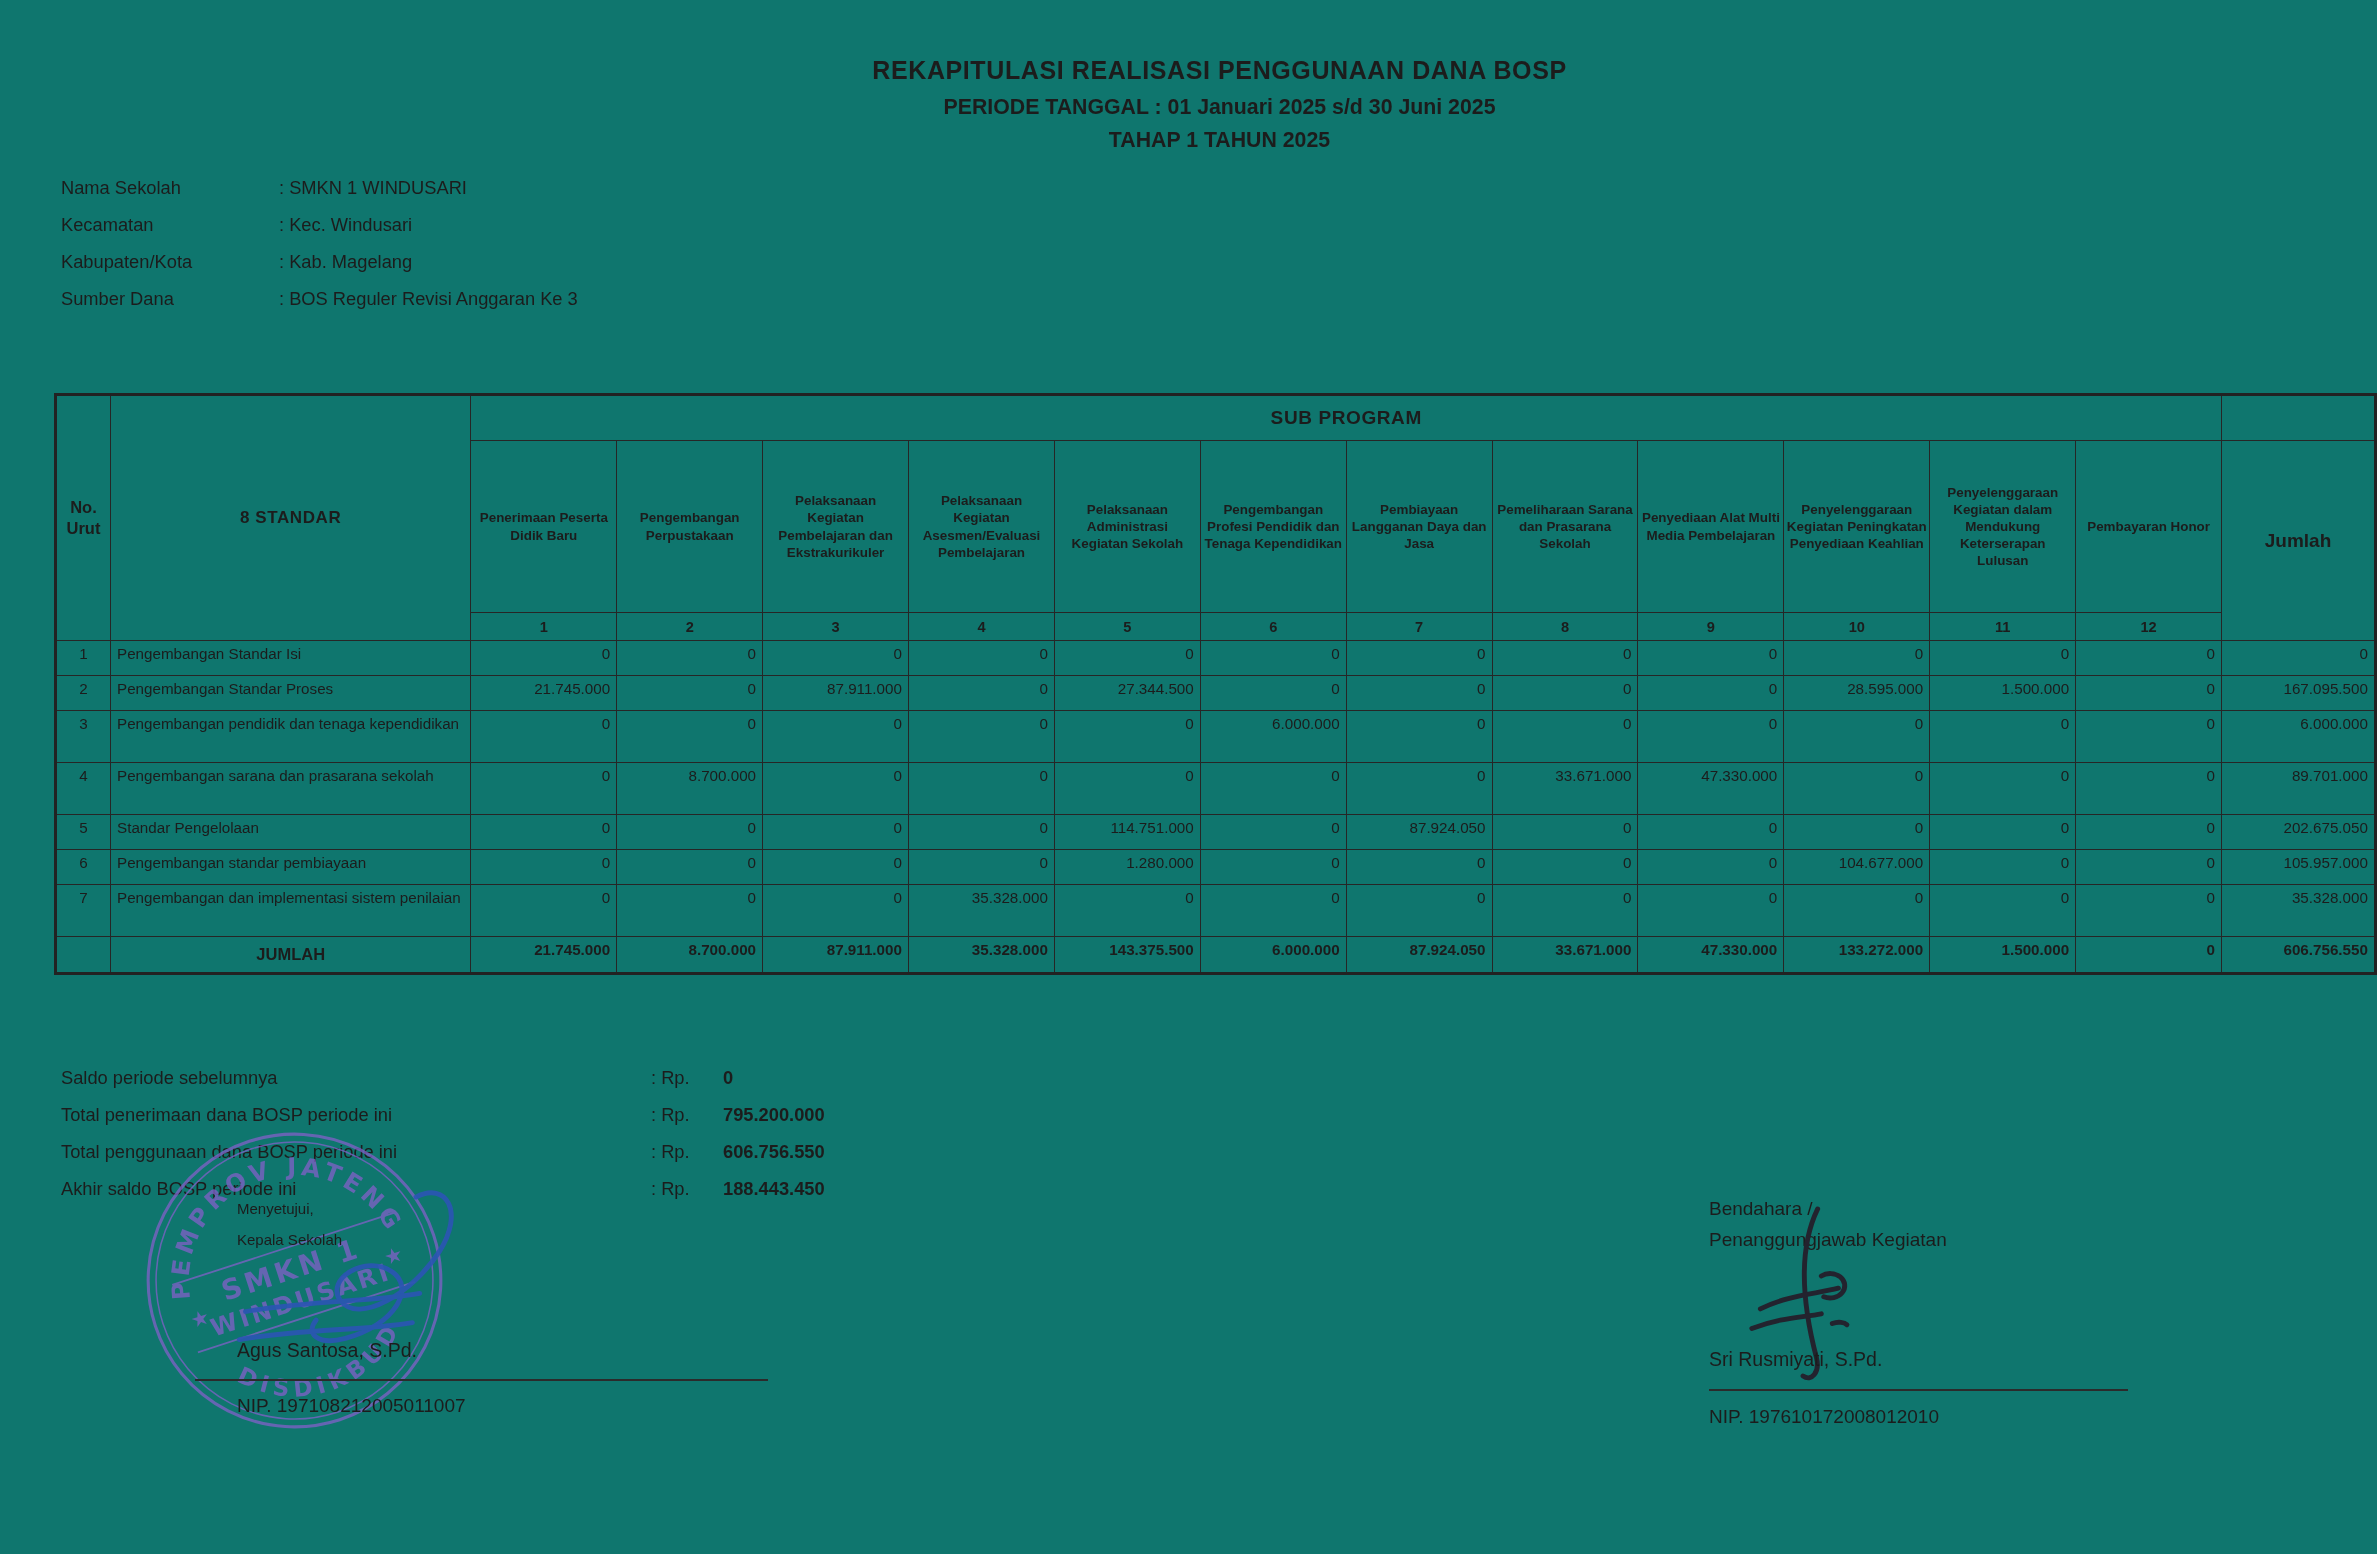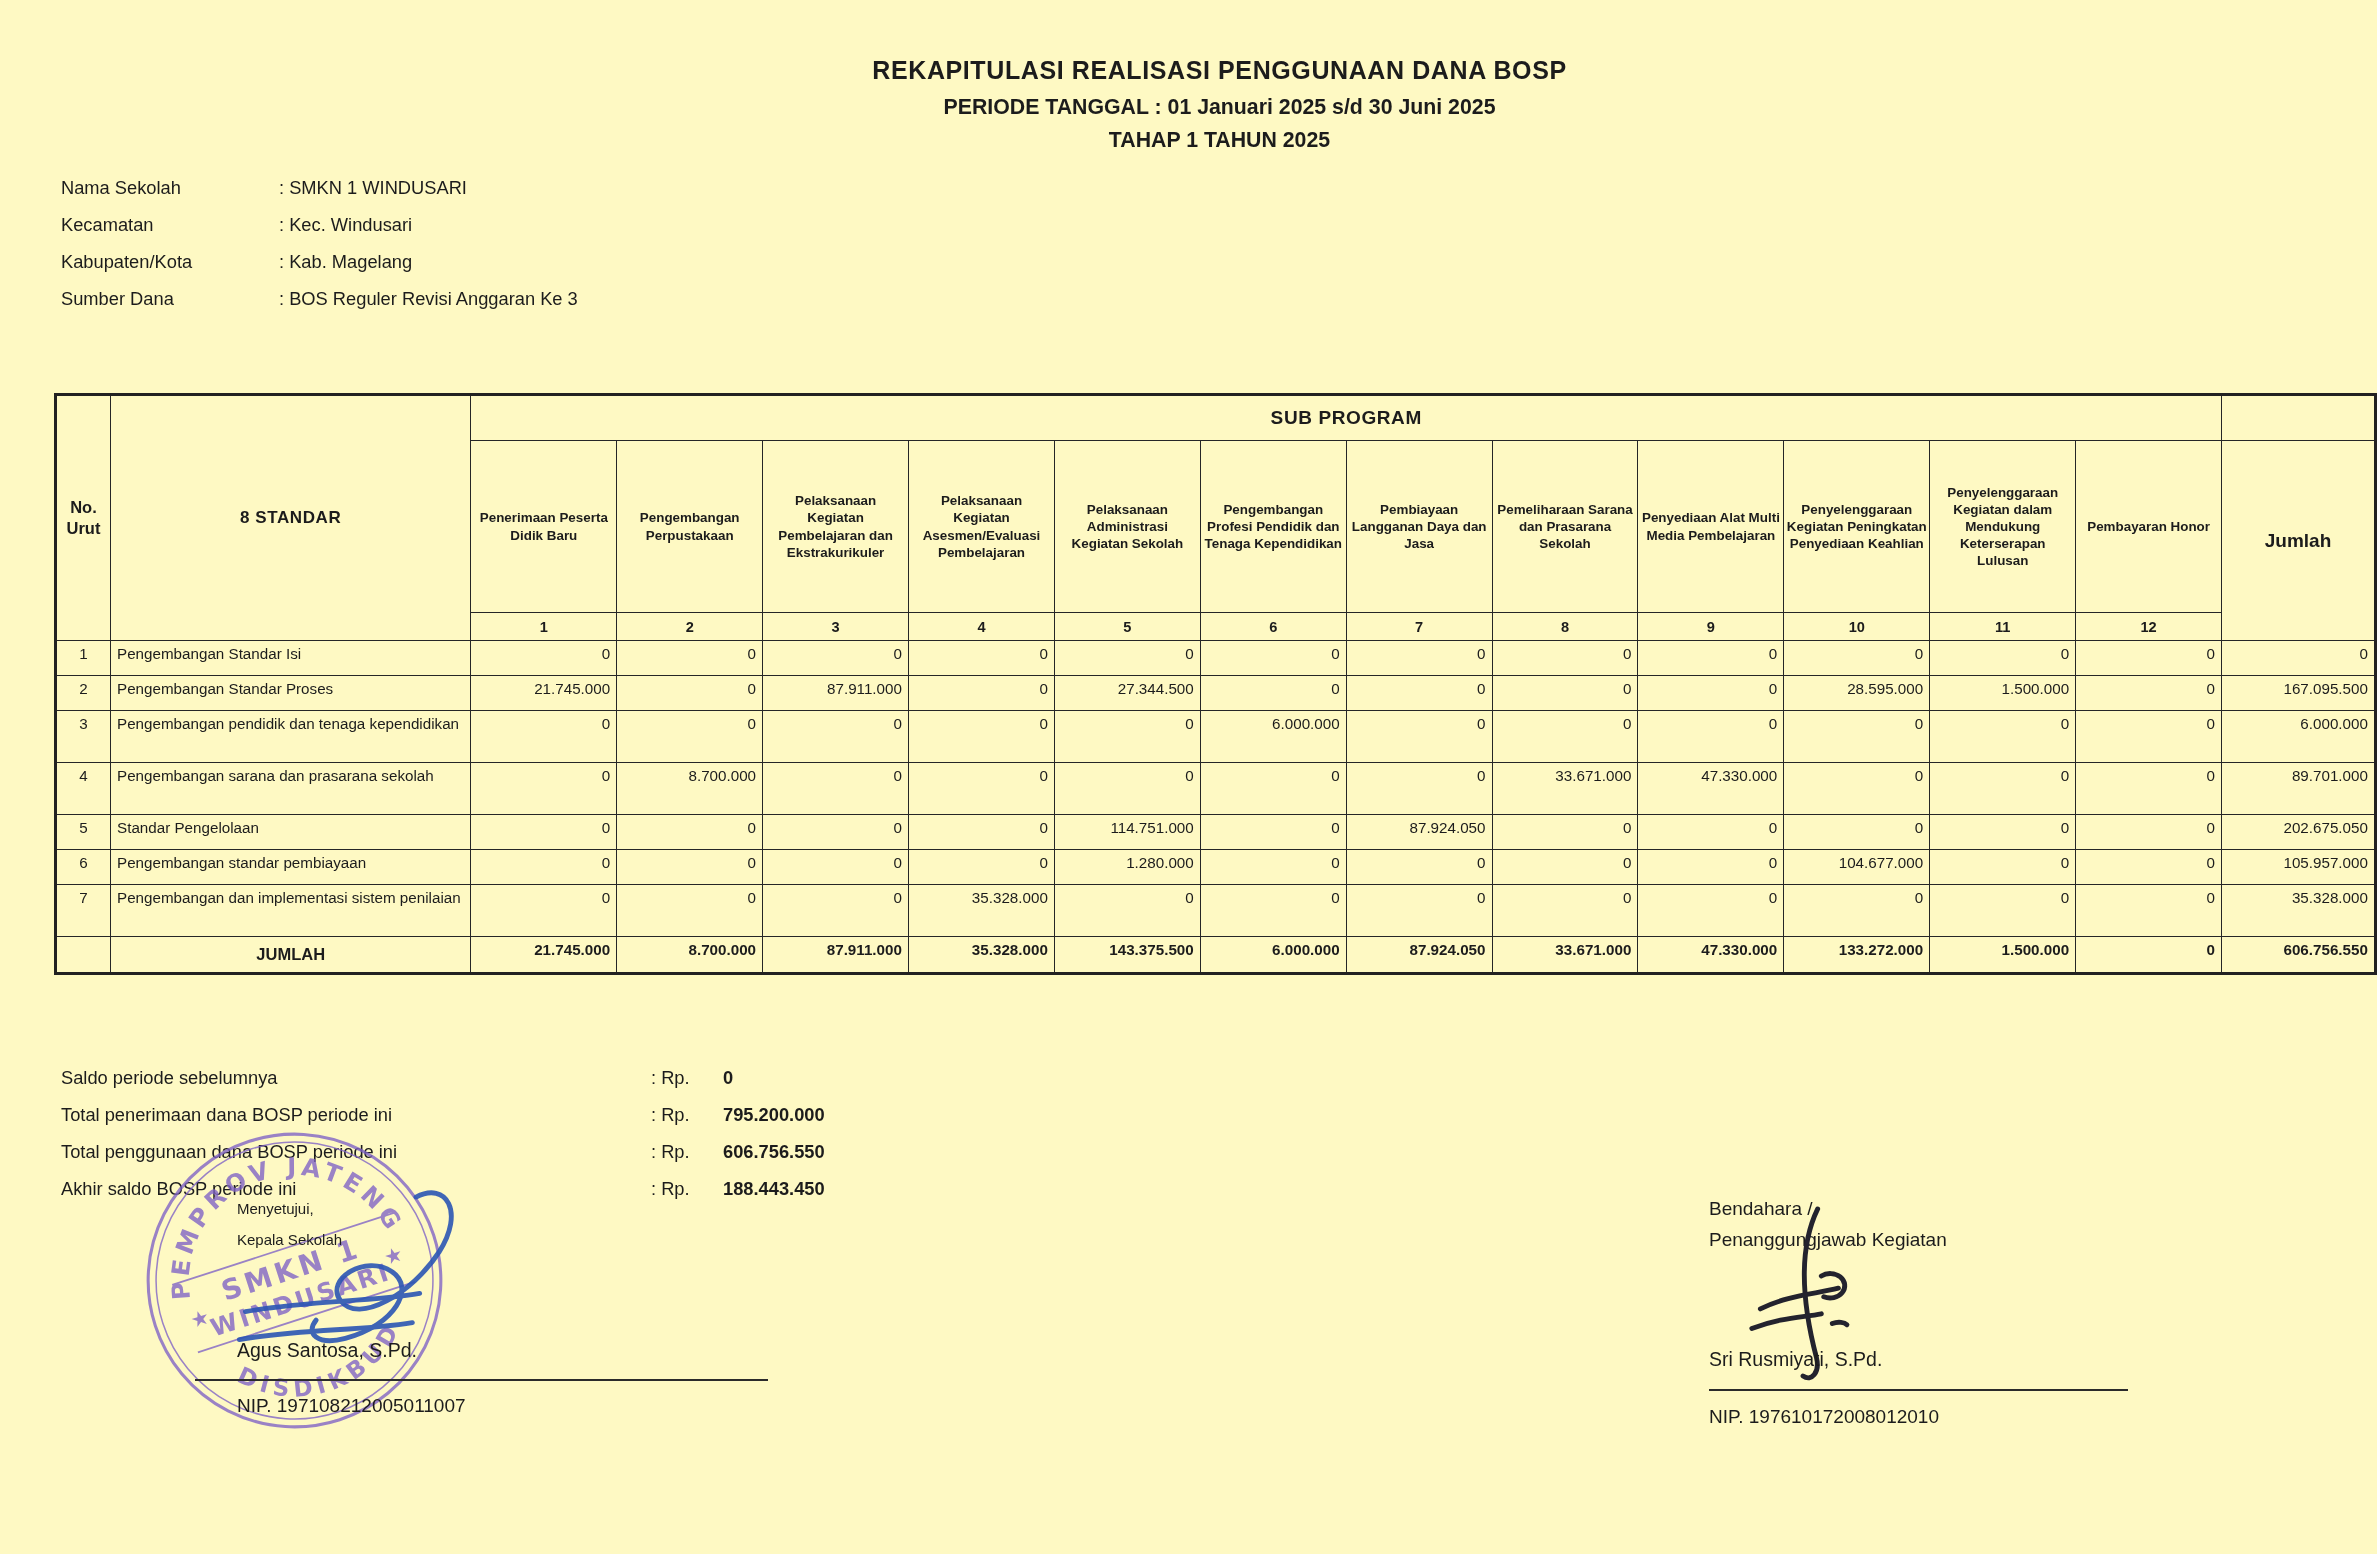--- a/index.html
+++ b/index.html
@@ -1,18 +1,18 @@
 <!DOCTYPE html>
 <html style="font-size:9.8px"><head>
 <meta charset="utf-8">
 <style>
   html,body { margin:0; padding:0; background:#e8e8e8; }
   .page {
     position:relative; width:2377px; height:1554px;
-    background:#fef9c3; overflow:hidden;
+    background:#0f766e; overflow:hidden;
     font-family:"Liberation Sans", sans-serif; color:#1c1c1c;
   }
 
   
   .title-block { position:absolute; left:49px; top:56px; width:2341px; text-align:center; }
   .title-line1 { font-size:25px; font-weight:bold; letter-spacing:0.6px; }
   .title-line2 { font-size:21.3px; font-weight:bold; margin-top:9.8px; }
   .title-line3 { font-size:21.3px; font-weight:bold; margin-top:8px; }
 
   

